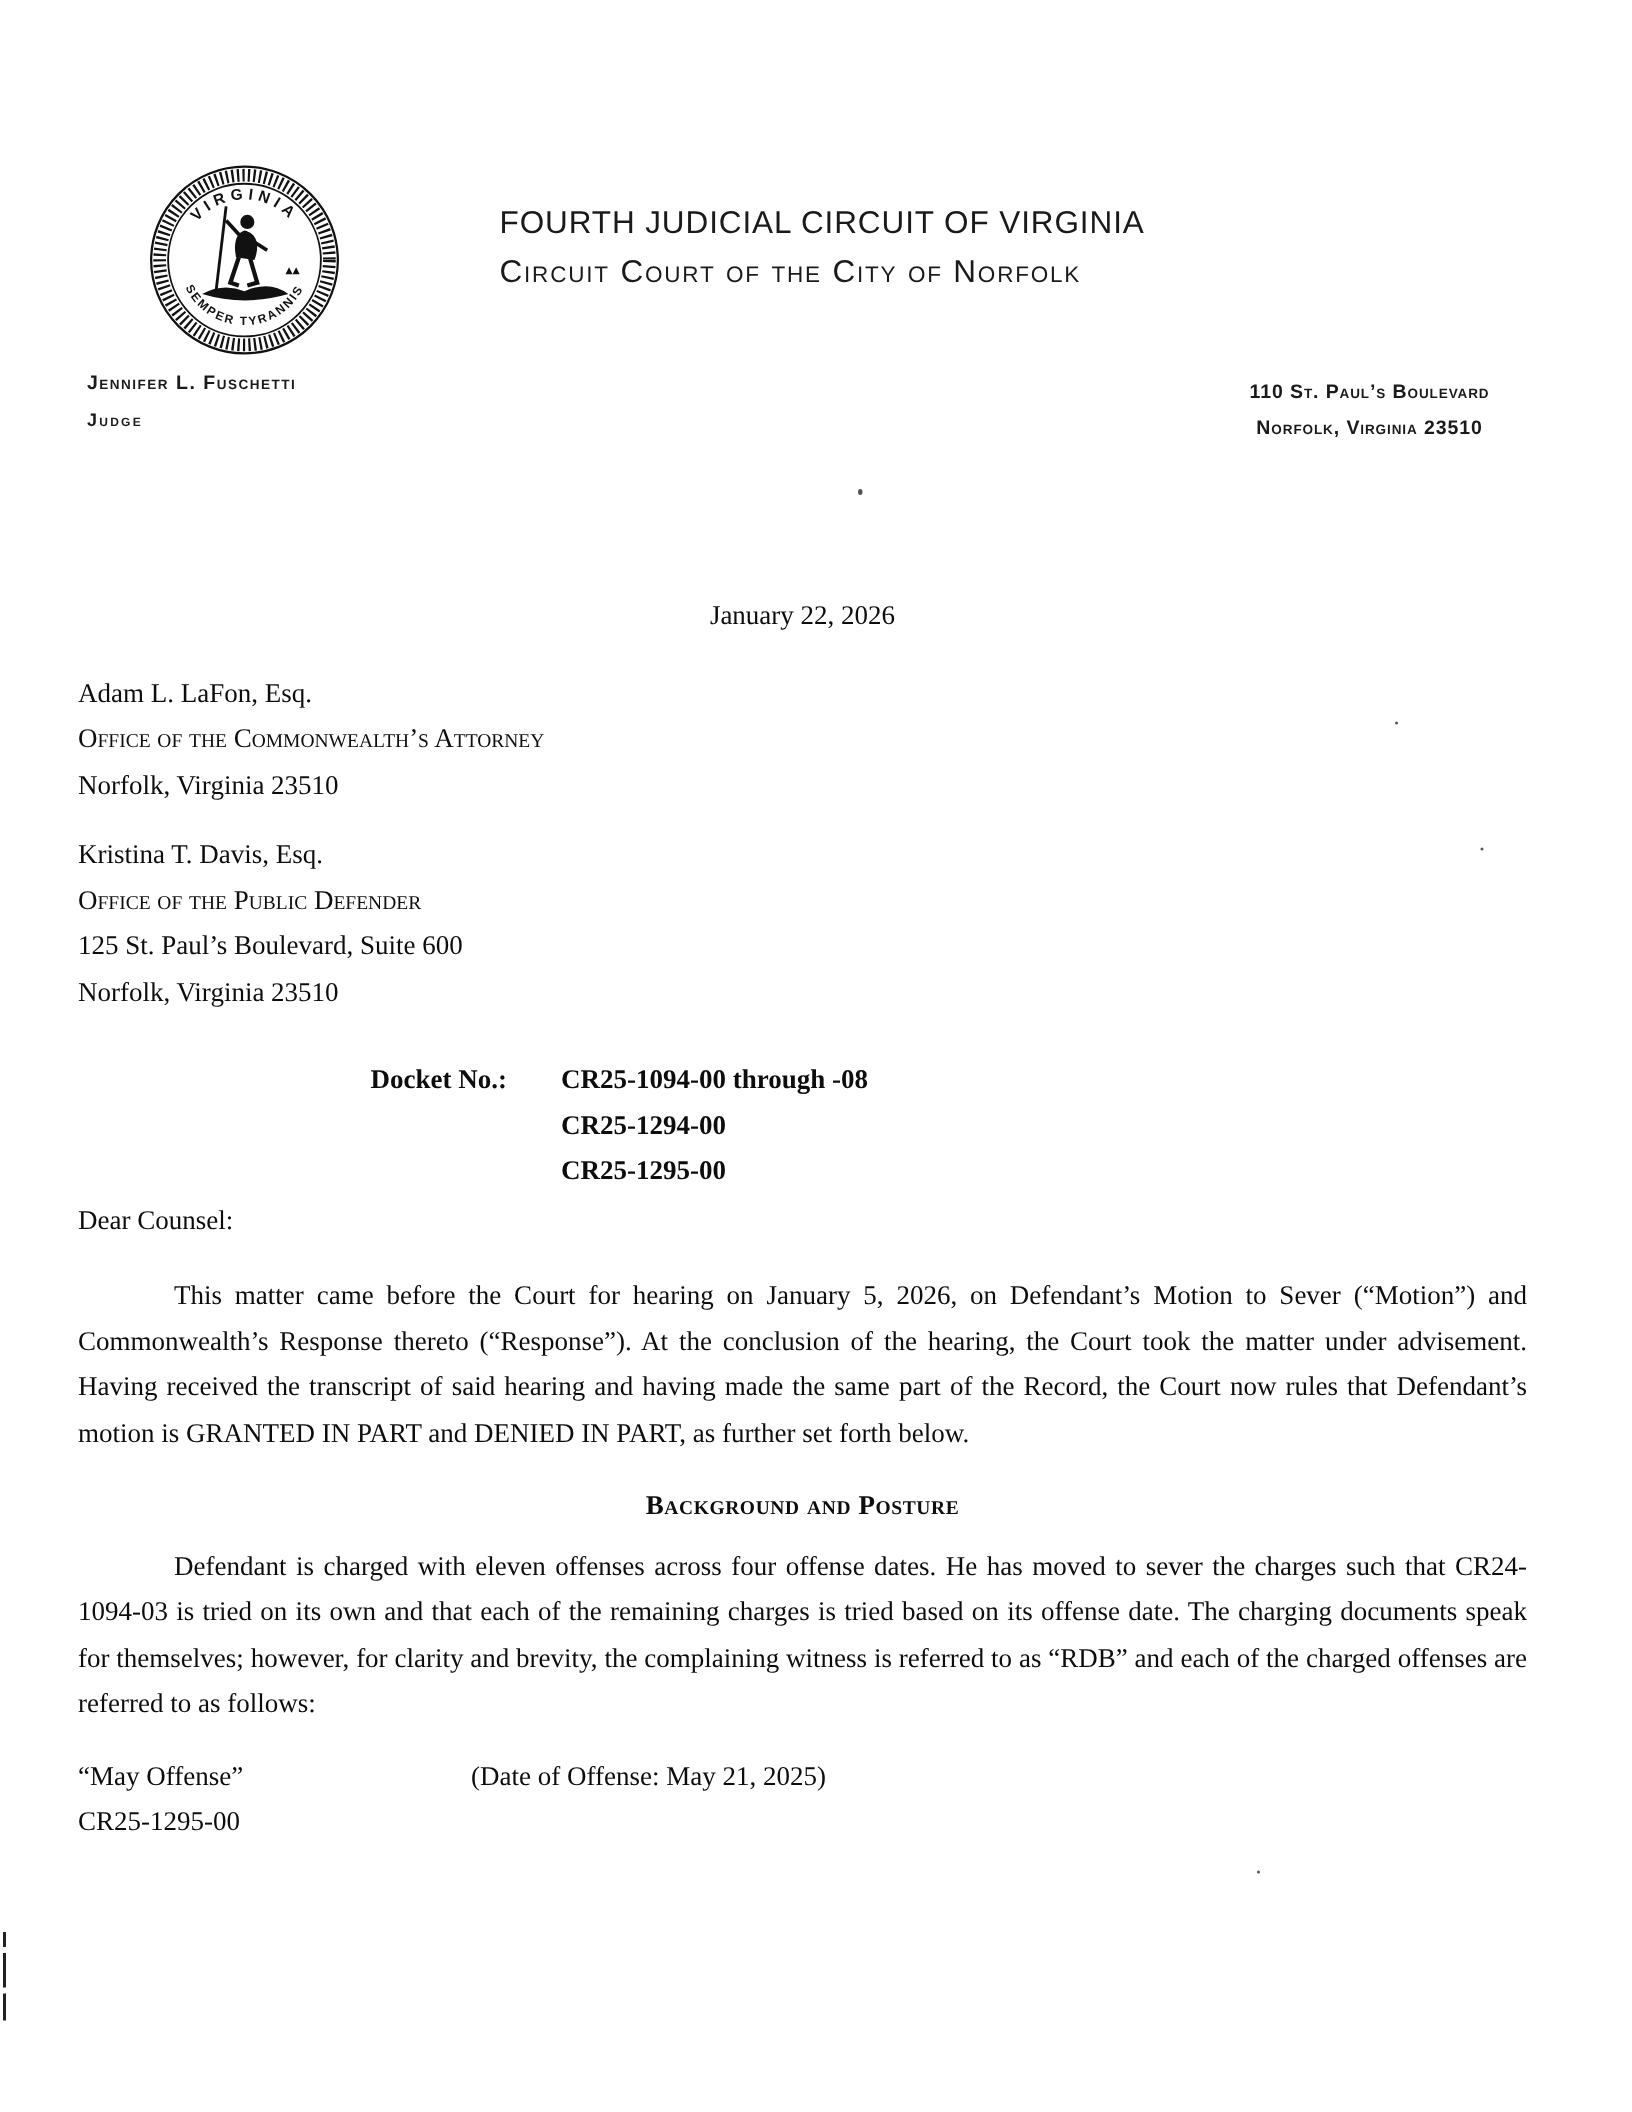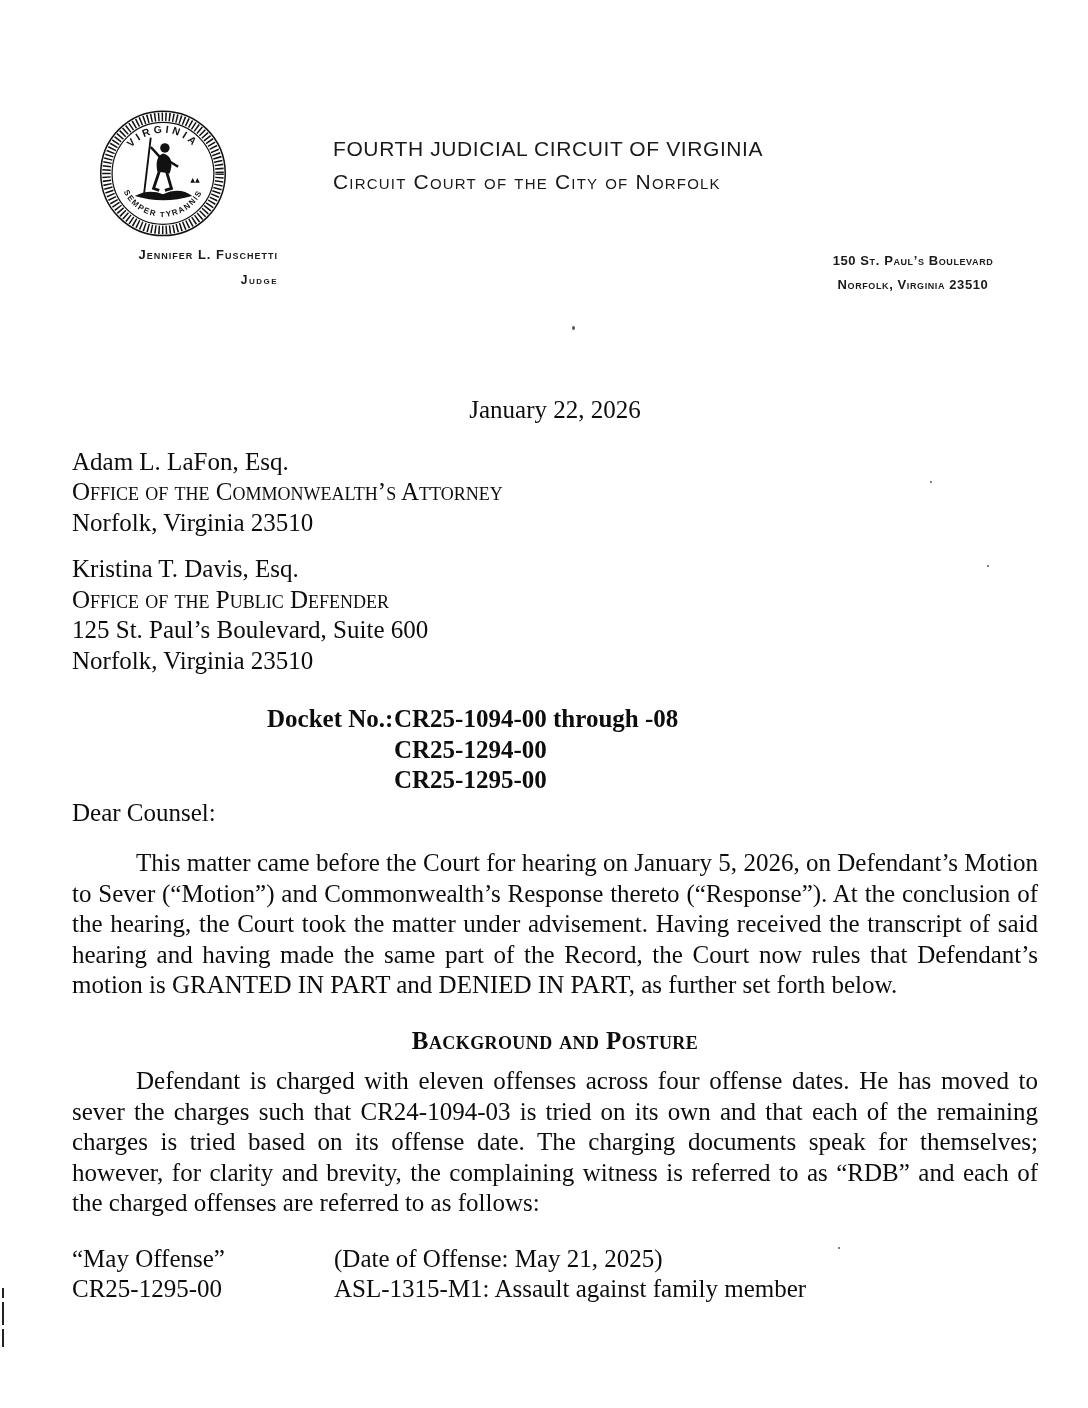--- a/index.html
+++ b/index.html
@@ -15,36 +15,36 @@
   
   .seal{position:absolute;left:97px;top:104px;width:132px;height:135px;}
   .court-title{
     position:absolute;left:333px;top:136px;
     font-family:"Liberation Sans","DejaVu Sans",sans-serif;
     font-weight:normal;color:#1a1a1a;
   }
   .court-line1{font-size:21px;letter-spacing:0.6px;line-height:26px;}
   .court-line2{font-size:21px;font-variant:small-caps;letter-spacing:1.2px;line-height:26px;margin-top:7px;}
   .judge-block{
-    position:absolute;left:58px;top:247px;width:220px;text-align:right;
+    position:absolute;left:58px;top:247px;width:220px;text-align:left;
     font-family:"Liberation Sans","DejaVu Sans",sans-serif;
     font-weight:bold;font-variant:small-caps;color:#1a1a1a;
   }
   .judge-name{font-size:13px;letter-spacing:1px;line-height:16px;}
   .judge-title{font-size:12px;letter-spacing:1.5px;margin-top:10px;}
   .court-address{
     position:absolute;left:808px;top:249px;width:210px;text-align:center;
     font-family:"Liberation Sans","DejaVu Sans",sans-serif;
     font-weight:bold;font-variant:small-caps;color:#1a1a1a;
     font-size:13px;letter-spacing:0.6px;line-height:24px;
   }
   
   .letter-body{
-    position:absolute;left:72px;top:395px;width:966px;
-    font-size:25px;line-height:30.5px;color:#0d0d0d;
+    position:absolute;left:52px;top:395px;width:966px;
+    font-size:18px;line-height:30.5px;color:#0d0d0d;
   }
   .date-line{text-align:center;}
   .recipient{white-space:nowrap;}
   .recipient.first{margin-top:21px;}
   .recipient.second{margin-top:16px;}
   .smallcaps{font-variant:small-caps;}
   .re-block{margin-top:28px;margin-left:132px;font-weight:bold;}
   .re-row{display:flex;}
   .re-gutter{width:63px;flex:0 0 63px;}
   .re-docket-label{width:127px;flex:0 0 127px;}
@@ -106,21 +106,21 @@
     <div class="court-line1">FOURTH JUDICIAL CIRCUIT OF VIRGINIA</div>
     <div class="court-line2">Circuit Court of the City of Norfolk</div>
   </div>
 
   <div class="judge-block">
     <div class="judge-name">Jennifer L. Fuschetti</div>
     <div class="judge-title">Judge</div>
   </div>
 
   <div class="court-address">
-    <div>150 St. Paul’s Boulevard</div>
+    <div>110 St. Paul’s Boulevard</div>
     <div>Norfolk, Virginia 23510</div>
   </div>
 
   <div class="letter-body">
 
     <div class="date-line">January 22, 2026</div>
 
     <div class="recipient first">
       <div>Adam L. LaFon, Esq.</div>
       <div class="smallcaps">Office of the Commonwealth’s Attorney</div>
@@ -160,21 +160,20 @@
 
     <p class="para background">Defendant is charged with eleven offenses across four offense dates. He has moved to sever the charges such that CR24-1094-03 is tried on its own and that each of the remaining charges is tried based on its offense date. The charging documents speak for themselves; however, for clarity and brevity, the complaining witness is referred to as “RDB” and each of the charged offenses are referred to as follows:</p>
 
     <div class="offense-table">
       <div class="offense-row">
         <span class="offense-col1">“May Offense”</span>
         <span>(Date of Offense: May 21, 2025)</span>
       </div>
       <div class="offense-row">
         <span class="offense-col1">CR25-1295-00</span>
-        <span>ASL-1315-M1: Assault against family member</span>
       </div>
     </div>
 
   </div>
 
   <div class="edge-dash d1"></div>
   <div class="edge-dash d2"></div>
   <div class="edge-dash d3"></div>
   <div class="speck s1"></div>
   <div class="speck s2"></div>

